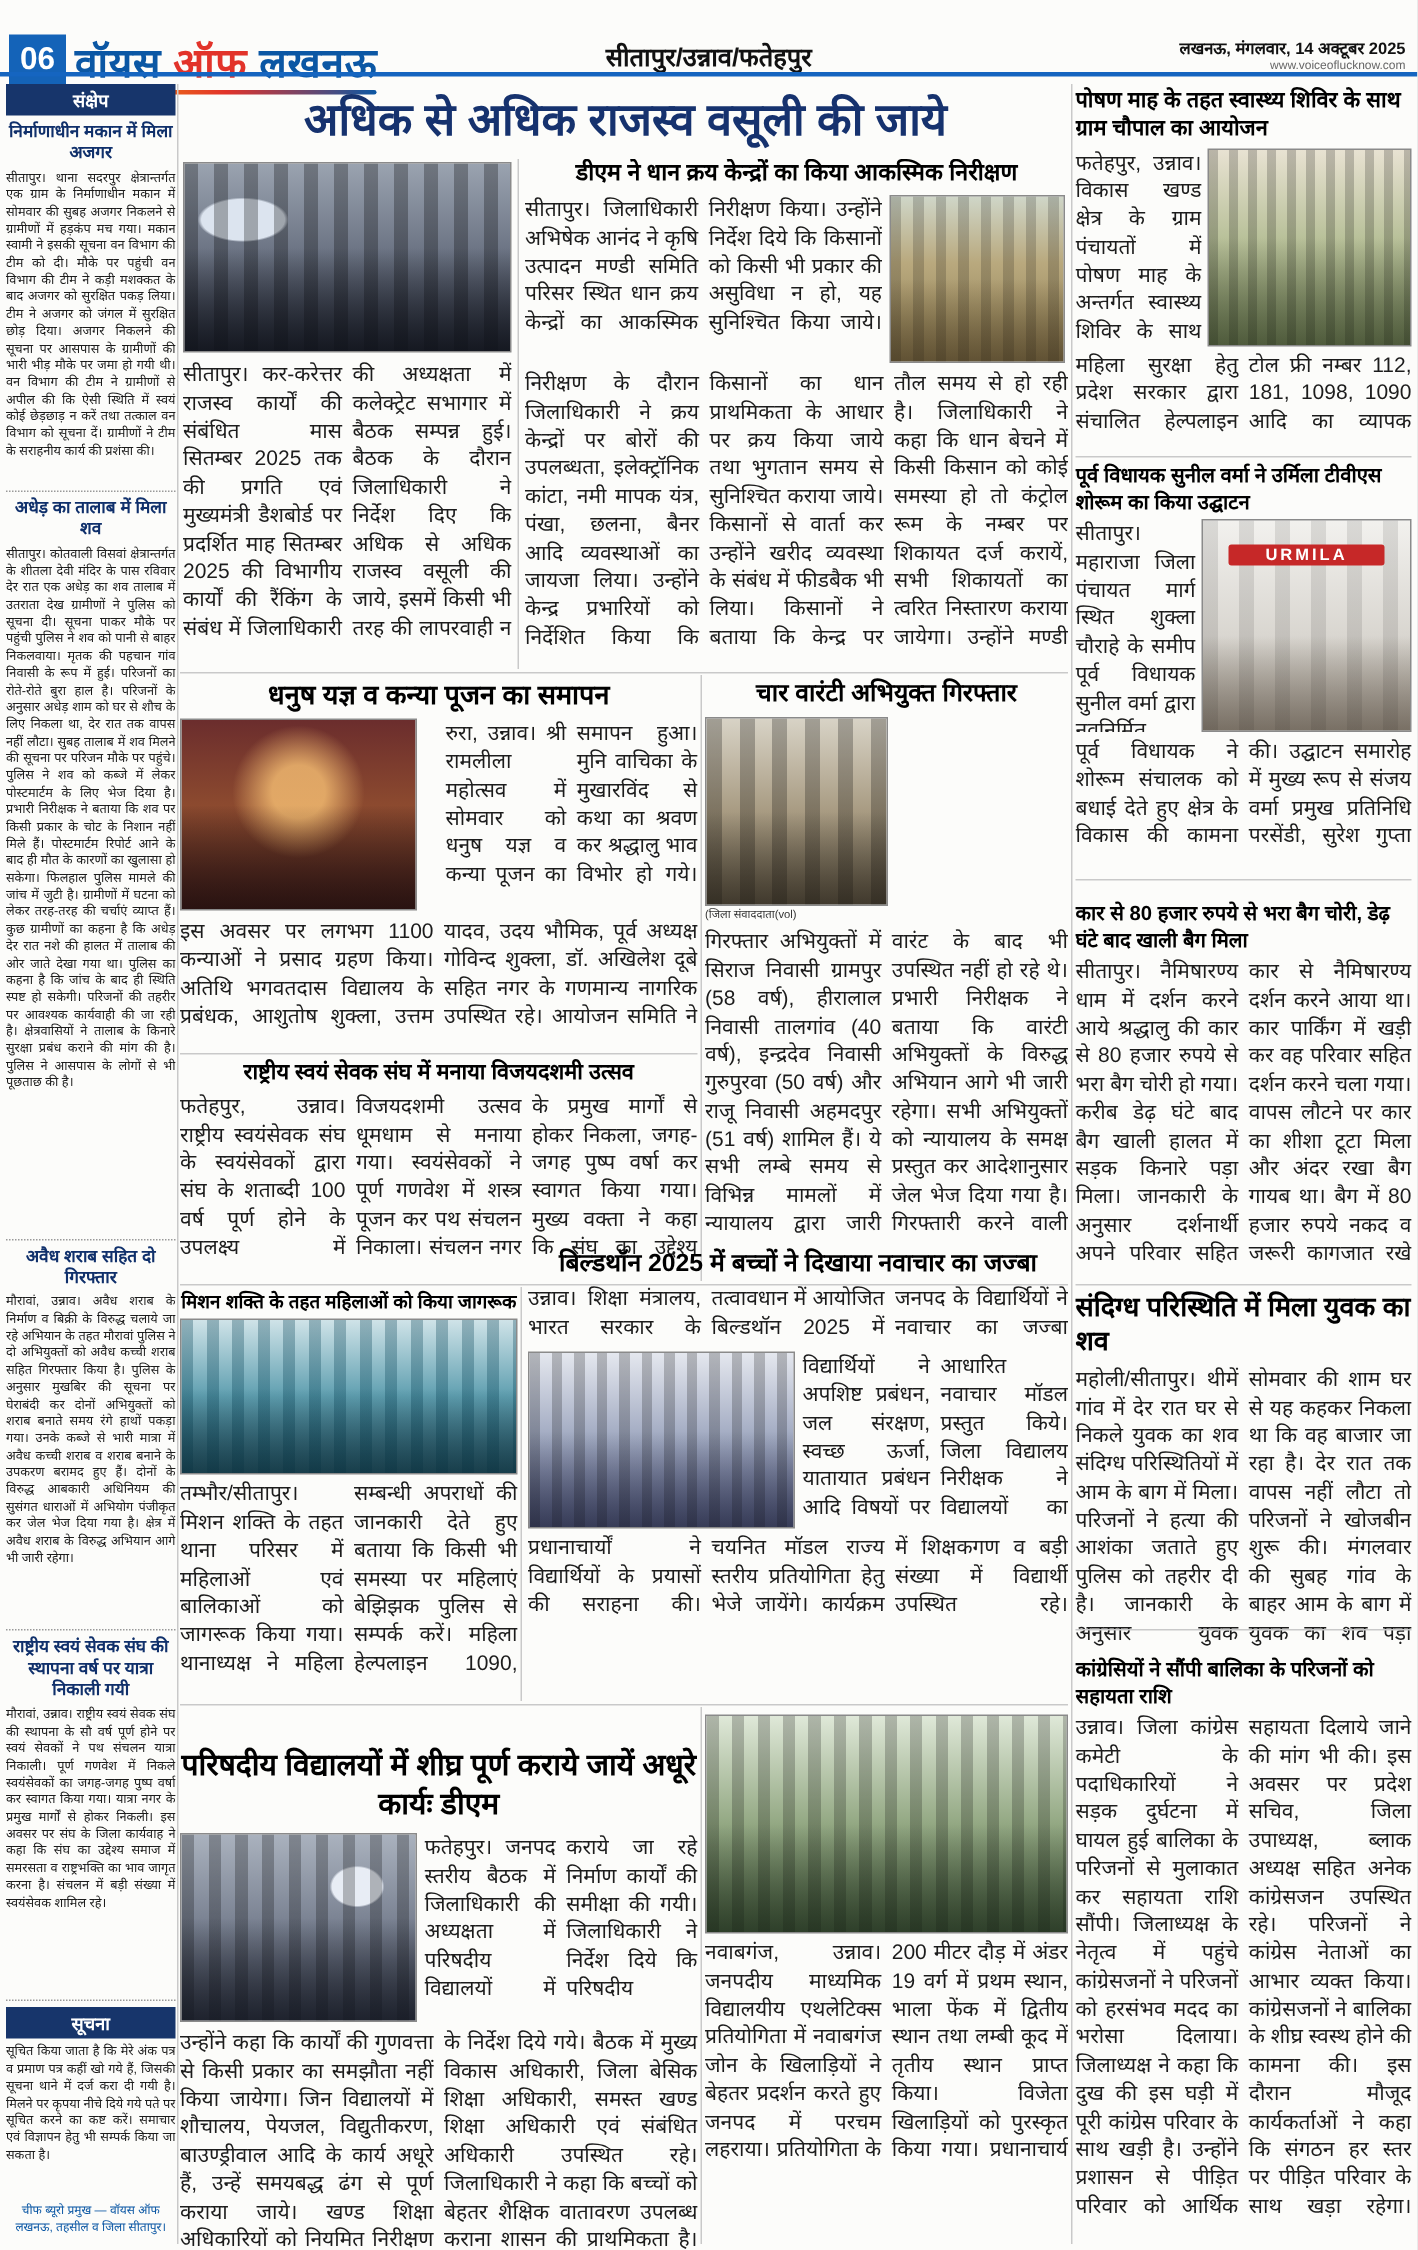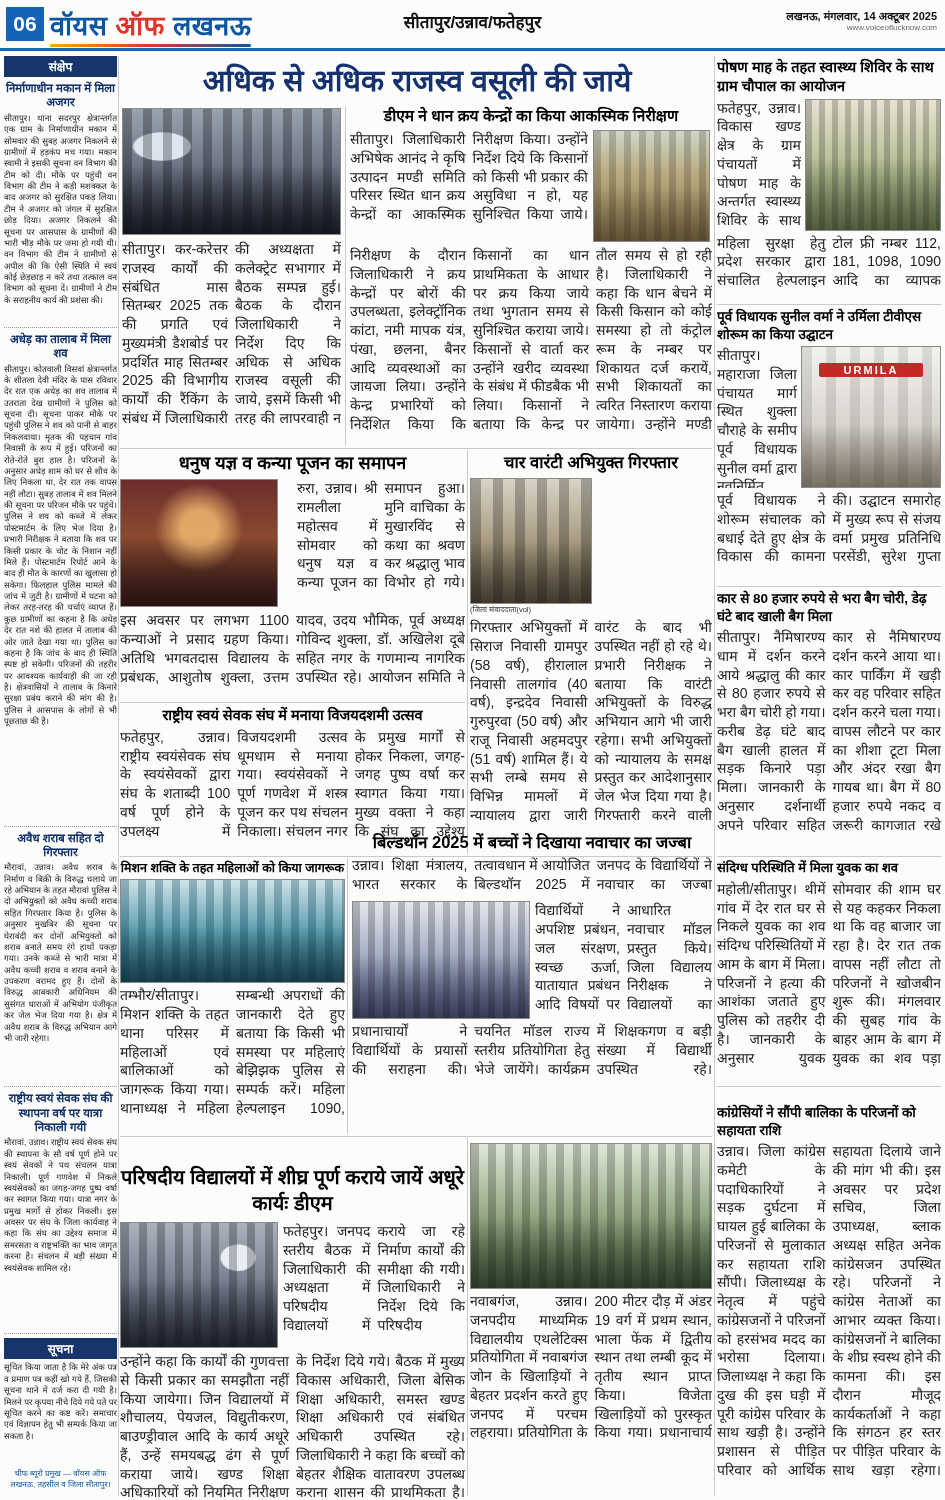--- a/index.html
+++ b/index.html
@@ -81,21 +81,21 @@
   .ph-athletes { background:
     linear-gradient(to top, rgba(25,40,25,.6), transparent 50%),
     repeating-linear-gradient(90deg, rgba(0,0,0,.22) 0 8px, transparent 8px 17px),
     linear-gradient(180deg,#dfe8d8 0%,#93a883 50%,#4f6344 100%); }
 </style>
 </head>
 <body>
 
 <div id="page">
 
-  <div class="abs" style="left:0;top:0;width:945px;height:48px;">
+  <div class="abs" style="left:0;top:16px;width:945px;height:48px;">
     <div id="pagenum">06</div>
     <div id="masthead">
       <span class="mw1">वॉयस</span>
       <span class="mw2">ऑफ</span>
       <span class="mw3">लखनऊ</span>
       <div class="mast-underline"></div>
     </div>
     <div id="region">सीतापुर/उन्नाव/फतेहपुर</div>
     <div id="dateline">
       <div class="dl1">लखनऊ, मंगलवार, 14 अक्टूबर 2025</div>
@@ -225,27 +225,27 @@
     <div class="hl hl-left" style="font-size:13.5px;">पूर्व विधायक सुनील वर्मा ने उर्मिला टीवीएस शोरूम का किया उद्घाटन</div>
     <div style="display:flex;gap:4px;margin-top:3px;">
       <div class="body-text" style="width:80px;height:142px;">सीतापुर। महाराजा जिला पंचायत मार्ग स्थित शुक्ला चौराहे के समीप पूर्व विधायक सुनील वर्मा द्वारा नवनिर्मित उर्मिला टीवीएस शोरूम का फीता काटकर उद्घाटन किया गया। इस अवसर पर शोरूम स्वामी ने अतिथियों का माल्यार्पण कर स्वागत किया।</div>
       <div class="photo ph-showroom" style="width:140px;height:142px;">
         <div class="urmila-sign">URMILA</div>
       </div>
     </div>
     <div class="body-text cols-2" style="height:84px;margin-top:3px;">पूर्व विधायक ने शोरूम संचालक को बधाई देते हुए क्षेत्र के विकास की कामना की। उद्घाटन समारोह में मुख्य रूप से संजय वर्मा प्रमुख प्रतिनिधि परसेंडी, सुरेश गुप्ता जिला संयोजक व्यापार मंडल, अमित श्रीवास्तव, मनोज कुमार मिश्रा सहित क्षेत्र के सम्मानित जन उपस्थित रहे। शोरूम स्वामी ने सभी आगंतुकों का आभार व्यक्त करते हुए बेहतर सेवाएं देने का आश्वासन दिया।</div>
   </div>
 
-  <div class="abs" style="left:717px;top:586px;width:224px;height:266px;border-top:1px solid #c9c9c9;padding-top:3px;">
+  <div class="abs" style="left:717px;top:586px;width:224px;height:266px;border-top:1px solid #c9c9c9;padding-top:13px;">
     <div class="hl hl-left" style="font-size:13.5px;">कार से 80 हजार रुपये से भरा बैग चोरी, डेढ़ घंटे बाद खाली बैग मिला</div>
     <div class="body-text cols-2" style="height:214px;margin-top:3px;">सीतापुर। नैमिषारण्य धाम में दर्शन करने आये श्रद्धालु की कार से 80 हजार रुपये से भरा बैग चोरी हो गया। करीब डेढ़ घंटे बाद बैग खाली हालत में सड़क किनारे पड़ा मिला। जानकारी के अनुसार दर्शनार्थी अपने परिवार सहित कार से नैमिषारण्य दर्शन करने आया था। कार पार्किंग में खड़ी कर वह परिवार सहित दर्शन करने चला गया। वापस लौटने पर कार का शीशा टूटा मिला और अंदर रखा बैग गायब था। बैग में 80 हजार रुपये नकद व जरूरी कागजात रखे थे। पीड़ित ने घटना की सूचना तत्काल पुलिस को दी। करीब डेढ़ घंटे बाद बैग खाली हालत में मिला, जिसमें रखे कागजात तो सुरक्षित थे परन्तु नकदी गायब थी। पुलिस ने आसपास लगे सीसीटीवी कैमरों की फुटेज खंगालनी शुरू कर दी है। प्रभारी निरीक्षक ने बताया कि अज्ञात चोरों के विरुद्ध अभियोग पंजीकृत कर विवेचना की जा रही है, शीघ्र ही घटना का खुलासा कर लिया जायेगा। श्रद्धालुओं ने पार्किंग क्षेत्र में सुरक्षा व्यवस्था बढ़ाने की मांग की है।</div>
   </div>
 
   <div class="abs" style="left:717px;top:856px;width:224px;height:226px;border-top:1px solid #c9c9c9;padding-top:3px;">
-    <div class="hl hl-left" style="font-size:13px;">संदिग्ध परिस्थिति में मिला युवक का शव</div>
+    <div class="hl hl-left" style="font-size:18px;">संदिग्ध परिस्थिति में मिला युवक का शव</div>
     <div class="body-text cols-2" style="height:192px;margin-top:3px;">महोली/सीतापुर। थीमें गांव में देर रात घर से निकले युवक का शव संदिग्ध परिस्थितियों में आम के बाग में मिला। परिजनों ने हत्या की आशंका जताते हुए पुलिस को तहरीर दी है। जानकारी के अनुसार युवक सोमवार की शाम घर से यह कहकर निकला था कि वह बाजार जा रहा है। देर रात तक वापस नहीं लौटा तो परिजनों ने खोजबीन शुरू की। मंगलवार की सुबह गांव के बाहर आम के बाग में युवक का शव पड़ा मिला। सूचना पर पहुंची पुलिस ने शव को कब्जे में लेकर पोस्टमार्टम के लिए भेज दिया। परिजनों का रो-रोकर बुरा हाल है। पुलिस क्षेत्राधिकारी ने बताया कि शव पर चोटों के निशान मिले हैं। परिजनों की तहरीर पर अभियोग पंजीकृत कर विवेचना की जा रही है। पोस्टमार्टम रिपोर्ट के आधार पर आगे की कार्यवाही की जायेगी। गांव में घटना को लेकर तरह-तरह की चर्चाएं हैं। पुलिस ने संदिग्धों से पूछताछ शुरू कर दी है।</div>
   </div>
 
   <div class="abs" style="left:717px;top:1086px;width:224px;height:410px;border-top:1px solid #c9c9c9;padding-top:17px;">
     <div class="hl hl-left" style="font-size:13.5px;">कांग्रेसियों ने सौंपी बालिका के परिजनों को सहायता राशि</div>
     <div class="body-text cols-2" style="height:356px;margin-top:3px;">उन्नाव। जिला कांग्रेस कमेटी के पदाधिकारियों ने सड़क दुर्घटना में घायल हुई बालिका के परिजनों से मुलाकात कर सहायता राशि सौंपी। जिलाध्यक्ष के नेतृत्व में पहुंचे कांग्रेसजनों ने परिजनों को हरसंभव मदद का भरोसा दिलाया। जिलाध्यक्ष ने कहा कि दुख की इस घड़ी में पूरी कांग्रेस परिवार के साथ खड़ी है। उन्होंने प्रशासन से पीड़ित परिवार को आर्थिक सहायता दिलाये जाने की मांग भी की। इस अवसर पर प्रदेश सचिव, जिला उपाध्यक्ष, ब्लाक अध्यक्ष सहित अनेक कांग्रेसजन उपस्थित रहे। परिजनों ने कांग्रेस नेताओं का आभार व्यक्त किया। कांग्रेसजनों ने बालिका के शीघ्र स्वस्थ होने की कामना की। इस दौरान मौजूद कार्यकर्ताओं ने कहा कि संगठन हर स्तर पर पीड़ित परिवार के साथ खड़ा रहेगा। आवश्यकता पड़ने पर इलाज के लिए भी हरसंभव मदद उपलब्ध कराई जायेगी। स्थानीय लोगों ने कांग्रेसजनों की इस पहल की सराहना की। पदाधिकारियों ने जिला प्रशासन के अधिकारियों से भी मुलाकात कर पीड़ित परिवार को शासन की योजनाओं का लाभ दिलाने की मांग की। जिलाध्यक्ष ने कहा कि जब तक परिवार को न्याय नहीं मिल जाता, कांग्रेसजन संघर्ष करते रहेंगे।</div>
   </div>
 
 </div>
 

